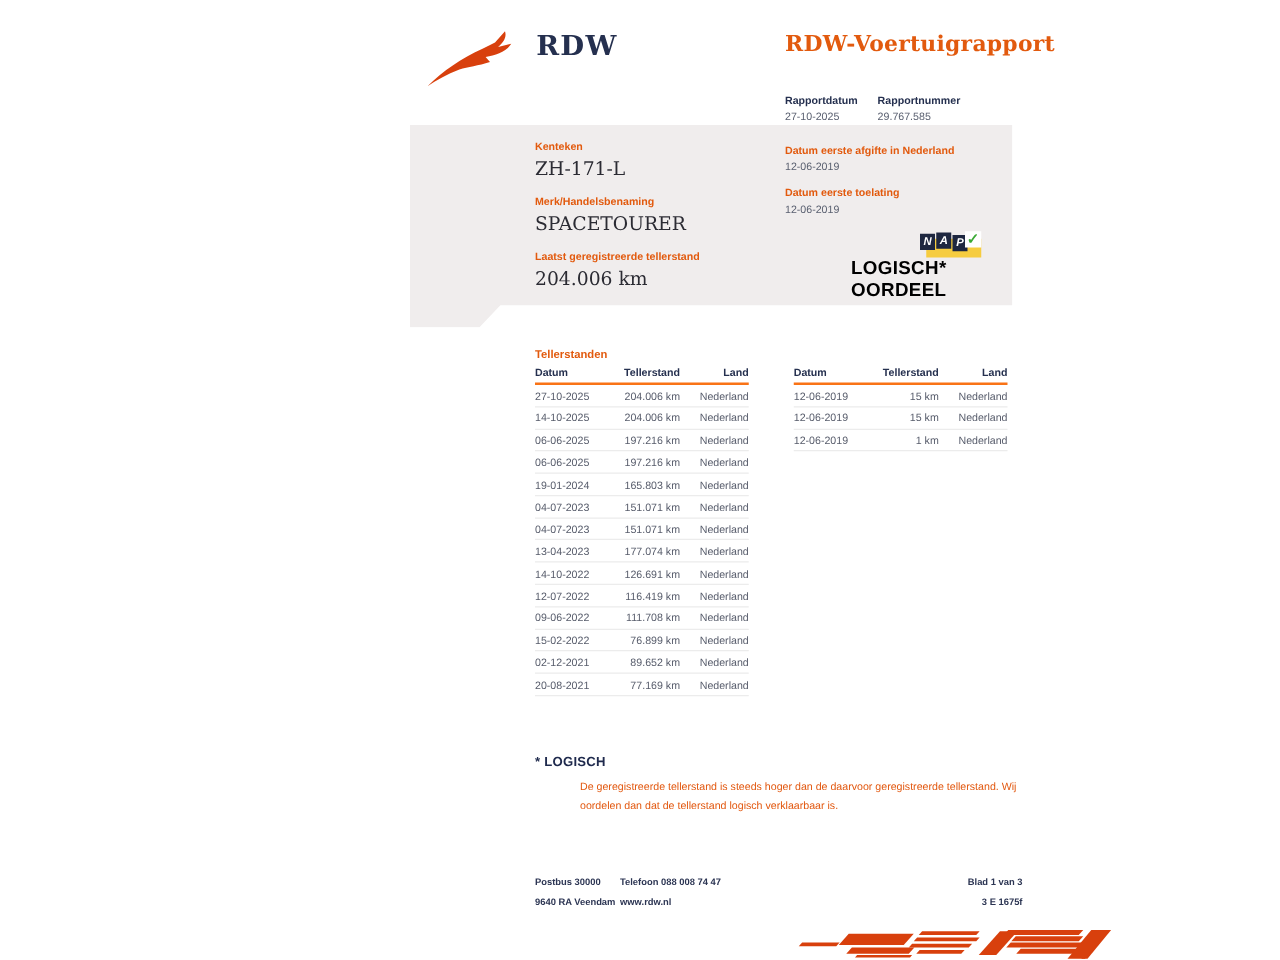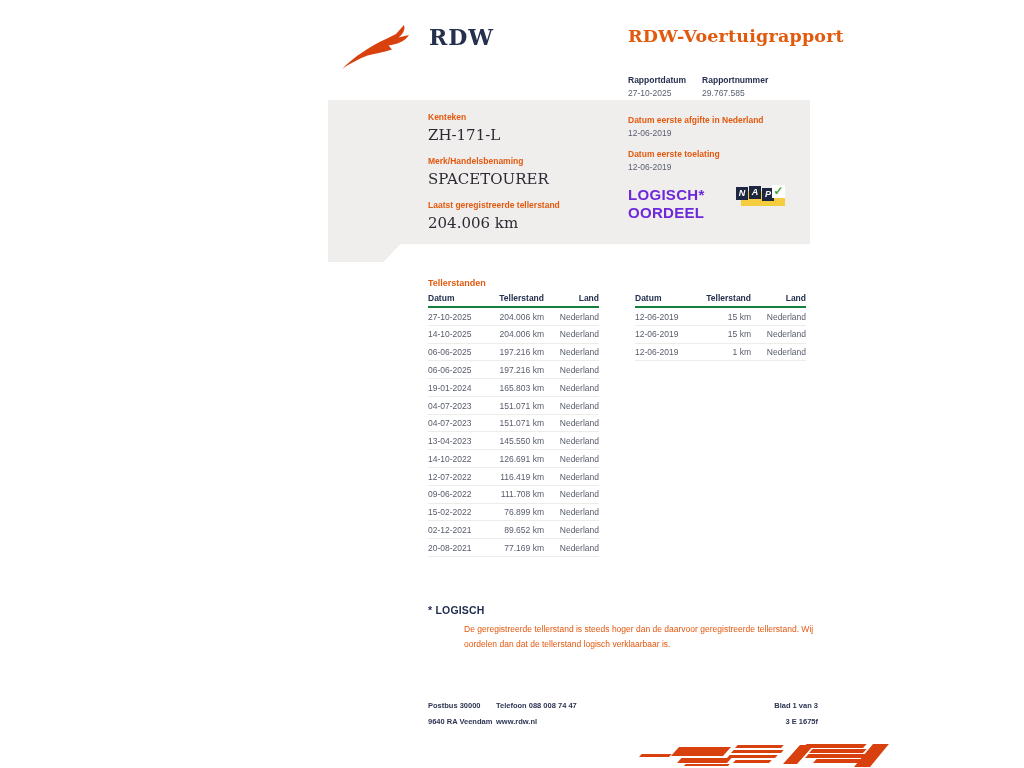--- a/index.html
+++ b/index.html
@@ -37,22 +37,22 @@
   .field-label { font-size:8.5px; font-weight:700; color:#E25A0E; display:block; }
   .field-value-lg {
     font-family:"DejaVu Serif", serif; font-size:15px; color:#2B2B33;
     display:block; margin-top:3px; line-height:20px;
   }
   .field-value-sm { font-size:8.5px; color:#5A6070; display:block; margin-top:3px; }
   .panel-col-left { position:absolute; left:100px; top:12px; width:190px; }
   .panel-col-right { position:absolute; left:300px; top:15px; width:182px; }
   .gap1 { margin-top:11px; }
   .oordeel {
-    margin-top:14px; font-size:15px; font-weight:700; color:#6d28d9;
-    line-height:18px; letter-spacing:0.3px;
+    margin-top:34px; font-size:15px; font-weight:700; color:#000000;
+    line-height:18px; letter-spacing:0.3px;text-align:center;
   }
 
   
   .nap { position:absolute; left:408px; top:84px; width:50px; height:24px; }
   .nap-yellow { position:absolute; left:5px; top:7px; width:44px; height:15px; background:#F6CC3F; }
   .nap-sq {
     position:absolute; width:12px; height:13px; background:#1E2740; color:#fff;
     font-size:9px; font-weight:700; font-style:italic; text-align:center; line-height:13px;
   }
   .nap-n { left:0px; top:3px; }
@@ -63,21 +63,21 @@
     color:#3BA935; font-size:12px; font-weight:700; text-align:center; line-height:13px;
   }
 
   
   .section-title { position:absolute; left:340px; top:278px; font-size:9px; font-weight:700; color:#E25A0E; }
   .md-table { position:absolute; top:291px; font-size:8.5px; }
   .md-table.first { left:340px; width:171px; }
   .md-table.second { left:547px; width:171px; }
   .t-head {
     display:flex; font-weight:700; color:#25304F;
-    border-bottom:2px solid #15803d; padding-bottom:3px; padding-top:2px;
+    border-bottom:2px solid #f97316; padding-bottom:3px; padding-top:2px;
   }
   .t-row {
     display:flex; color:#575C6B; border-bottom:1px solid #ECECEC;
     padding-top:3.6px; padding-bottom:3.2px;
   }
   .c0 { width:64px; text-align:left; }
   .c1 { width:52px; text-align:right; }
   .c2 { flex:1; text-align:right; }
 
   
@@ -188,21 +188,21 @@
         <span class="c1">151.071 km</span>
         <span class="c2">Nederland</span>
       </div>
       <div class="t-row">
         <span class="c0">04-07-2023</span>
         <span class="c1">151.071 km</span>
         <span class="c2">Nederland</span>
       </div>
       <div class="t-row">
         <span class="c0">13-04-2023</span>
-        <span class="c1">145.550 km</span>
+        <span class="c1">177.074 km</span>
         <span class="c2">Nederland</span>
       </div>
       <div class="t-row">
         <span class="c0">14-10-2022</span>
         <span class="c1">126.691 km</span>
         <span class="c2">Nederland</span>
       </div>
       <div class="t-row">
         <span class="c0">12-07-2022</span>
         <span class="c1">116.419 km</span>

